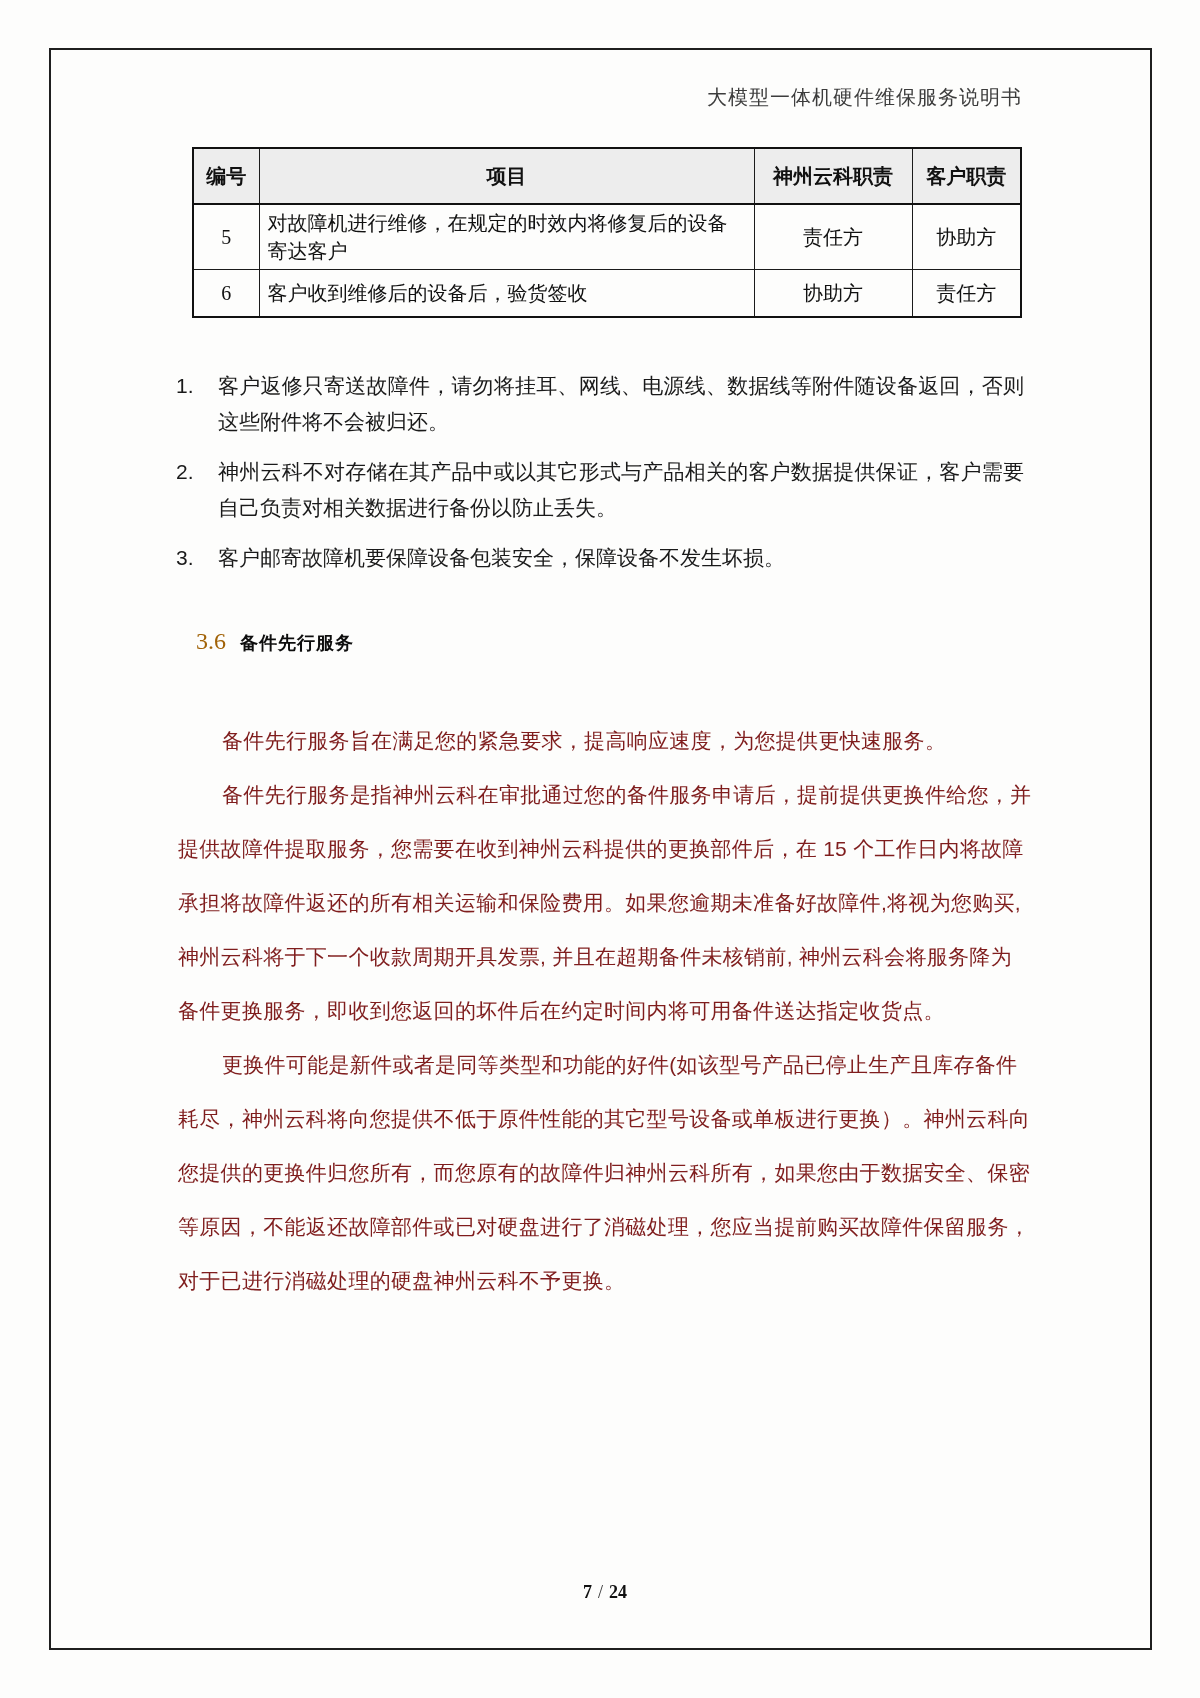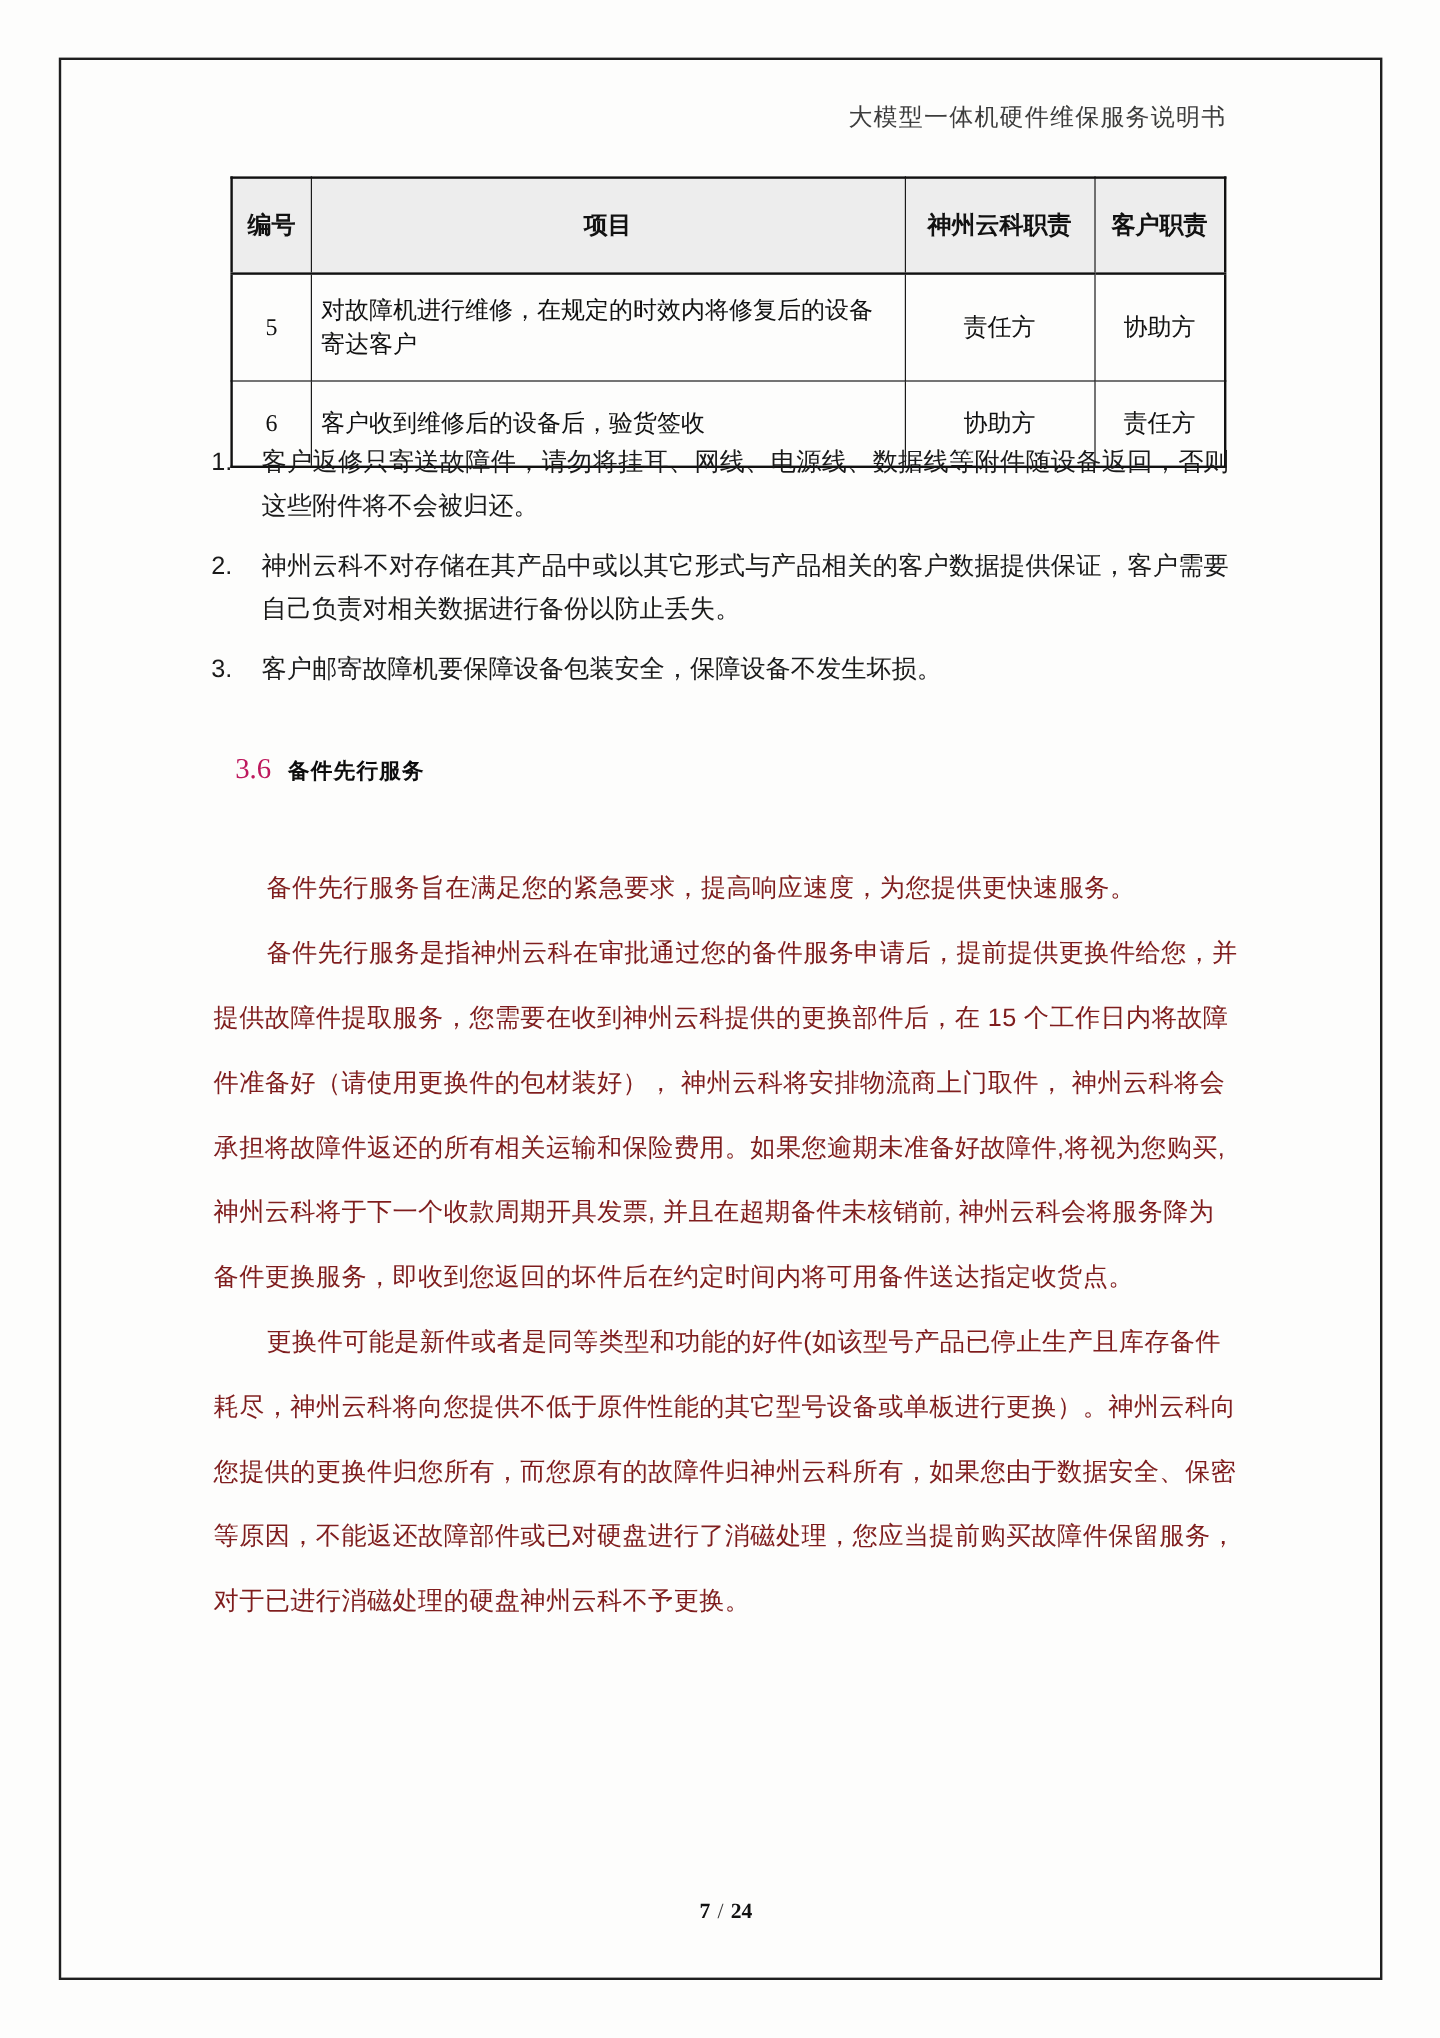--- a/index.html
+++ b/index.html
@@ -20,40 +20,40 @@
   }
   
   table.resp{
     position:absolute;left:192px;top:147px;
     border-collapse:collapse;table-layout:fixed;width:828px;
     font-family:"Liberation Serif","DejaVu Serif",serif;
     font-size:20px;color:#111;
   }
   table.resp th,table.resp td{
     border:1.5px solid #1b1b1b;vertical-align:middle;
-    padding:16px 8px;line-height:28px;
+    padding:4px 8px;line-height:28px;
   }
   table.resp{border:2.5px solid #111;}
   table.resp thead th{
     background:#ededed;font-weight:bold;text-align:center;height:46px;
     border-bottom:2px solid #111;
   }
   td.c-no{text-align:center;}
   td.c-item{text-align:left;padding-left:10px;}
   td.c-role{text-align:center;}
   tr.r5 td{height:50px;}
   tr.r6 td{height:38px;}
   
   .notes{position:absolute;left:176px;top:368px;width:848px;}
   .notes-heading{font-size:21px;font-weight:bold;color:#111;margin-bottom:18px;line-height:30px;}
   .note-item{position:relative;padding-left:42px;margin-bottom:14px;line-height:36px;font-size:21px;text-align:justify;}
   .note-no{position:absolute;left:0;top:0;}
   
   .section-heading{position:absolute;left:196px;top:628px;}
-  .sec-no{font-family:"Liberation Serif","DejaVu Serif",serif;font-size:24px;color:#be185d;}
+  .sec-no{font-family:"Liberation Serif","DejaVu Serif",serif;font-size:24px;color:#a16207;}
   .sec-title{font-size:18px;font-weight:bold;color:#0d0d0d;margin-left:14px;letter-spacing:1px;}
   
   .body-text{position:absolute;left:178px;top:714px;width:848px;font-size:21px;color:#7f1d1d;}
   .body-line{line-height:54px;height:54px;white-space:nowrap;letter-spacing:0.3px;}
   .body-line.indent{padding-left:44px;}
   
   .footer{
     position:absolute;left:0;top:1582px;width:1210px;text-align:center;
     font-family:"Liberation Serif","DejaVu Serif",serif;font-size:18px;color:#111;
   }
@@ -114,21 +114,20 @@
 </section>
 
 <div class="section-heading">
   <span class="sec-no">3.6</span><span class="sec-title">备件先行服务</span>
 </div>
 
 <div class="body-text">
   <div class="body-line indent">备件先行服务旨在满足您的紧急要求，提高响应速度，为您提供更快速服务。</div>
   <div class="body-line indent">备件先行服务是指神州云科在审批通过您的备件服务申请后，提前提供更换件给您，并</div>
   <div class="body-line">提供故障件提取服务，您需要在收到神州云科提供的更换部件后，在 15 个工作日内将故障</div>
-  <div class="body-line">件准备好（请使用更换件的包材装好）， 神州云科将安排物流商上门取件， 神州云科将会</div>
   <div class="body-line">承担将故障件返还的所有相关运输和保险费用。如果您逾期未准备好故障件,将视为您购买,</div>
   <div class="body-line">神州云科将于下一个收款周期开具发票, 并且在超期备件未核销前, 神州云科会将服务降为</div>
   <div class="body-line">备件更换服务，即收到您返回的坏件后在约定时间内将可用备件送达指定收货点。</div>
   <div class="body-line indent">更换件可能是新件或者是同等类型和功能的好件(如该型号产品已停止生产且库存备件</div>
   <div class="body-line">耗尽，神州云科将向您提供不低于原件性能的其它型号设备或单板进行更换）。神州云科向</div>
   <div class="body-line">您提供的更换件归您所有，而您原有的故障件归神州云科所有，如果您由于数据安全、保密</div>
   <div class="body-line">等原因，不能返还故障部件或已对硬盘进行了消磁处理，您应当提前购买故障件保留服务，</div>
   <div class="body-line">对于已进行消磁处理的硬盘神州云科不予更换。</div>
 </div>
 

